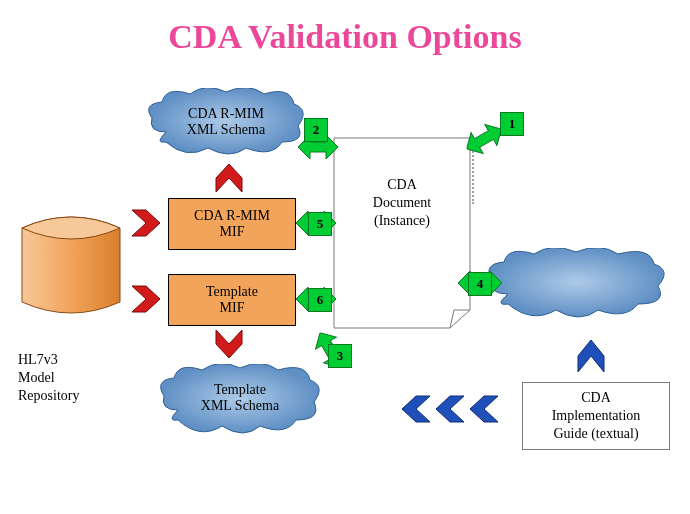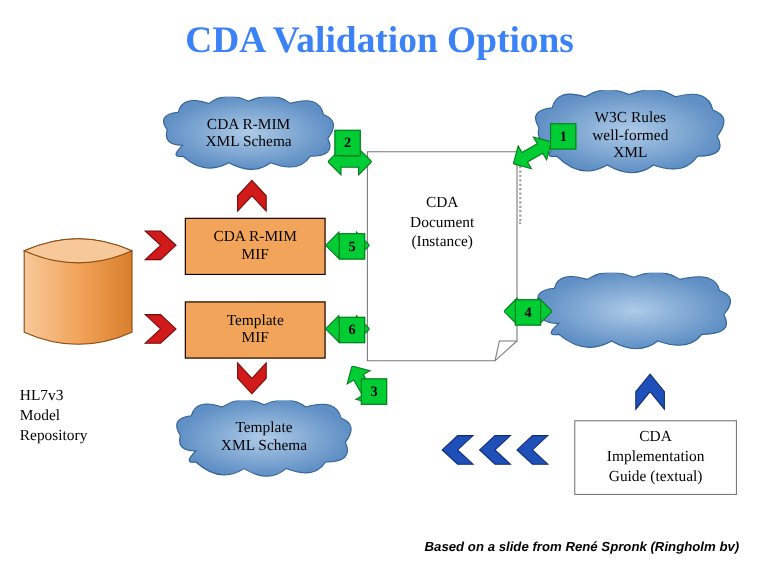--- a/index.html
+++ b/index.html
@@ -1,17 +1,17 @@
 <!DOCTYPE html>
 <html><head>
 <meta charset="utf-8">
 <style>
   html,body{margin:0;padding:0;background:#fff;font-family:Georgia,'Times New Roman',serif}
   #stage{position:relative;width:690px;height:514px;background:#fff}
-  .title{position:absolute;font-weight:bold;color:#3b82f6;text-align:center;width:100%}
+  .title{position:absolute;font-weight:bold;color:#ec4899;text-align:center;width:100%}
   .cloud{position:absolute;text-align:center;color:#000;font-size:14px;line-height:16px}
   .cloud svg{position:absolute;left:0;top:0;width:100%;height:100%}
   .cloud .lbl{position:relative;z-index:2;padding-top:18px}
   .box{position:absolute;background:#f2a45a;border:1px solid #000;text-align:center;font-size:14px;line-height:16px;display:flex;align-items:center;justify-content:center}
   .doc{position:absolute;text-align:center;font-size:14px;line-height:18px}
   .doc .lbl{position:relative;z-index:2;padding-top:40px}
   .plain{position:absolute;background:#fff;border:1px solid #7a7a7a;text-align:center;font-size:14px;line-height:18px;display:flex;align-items:center;justify-content:center}
   .cyl{position:absolute;text-align:left;font-size:14px;line-height:18px}
   .cyl .lbl{position:relative;z-index:2;padding-top:28px}
   .badge{position:absolute;width:22px;height:22px;background:#00cc33;border:1px solid #0a7a20;color:#000;font-size:13px;font-weight:bold;display:flex;align-items:center;justify-content:center;z-index:5}
@@ -47,32 +47,20 @@
           <radialGradient id="gc1">
             <stop offset="0" stop-color="#aecbe8"></stop>
             <stop offset="1" stop-color="#5f8fc4"></stop>
           </radialGradient>
         </defs>
         <path d="M20 44 Q2 44 6 30 Q-4 16 16 14 Q20 -2 44 6 Q60 -6 80 4 Q102 -6 118 6 Q144 -2 148 16 Q164 22 152 38 Q160 54 136 54 Q126 70 100 60 Q84 72 62 60 Q40 72 20 54 Q8 56 20 44 Z" fill="url(#gc1)" stroke="#2f5f94"></path>
       </svg>
     <div class="lbl">CDA R-MIM<br>XML Schema</div>
   </div>
 
-  <div class="cloud" style="left:484px;top:82px;width:178px;height:78px">
-    <svg viewBox="0 0 178 78" preserveAspectRatio="none">
-        <defs>
-          <radialGradient id="gc2">
-            <stop offset="0" stop-color="#aecbe8"></stop>
-            <stop offset="1" stop-color="#5f8fc4"></stop>
-          </radialGradient>
-        </defs>
-        <path d="M22 50 Q2 50 6 34 Q-4 18 18 16 Q22 -2 48 6 Q66 -6 88 4 Q112 -6 130 6 Q160 -2 164 18 Q182 24 168 42 Q178 60 150 60 Q138 78 110 68 Q92 82 68 68 Q44 82 22 60 Q8 62 22 50 Z" fill="url(#gc2)" stroke="#2f5f94"></path>
-      </svg>
-    <div class="lbl">W3C Rules<br>well-formed<br>XML</div>
-  </div>
 
   <div class="cloud" style="left:486px;top:248px;width:182px;height:70px">
     <svg viewBox="0 0 182 70" preserveAspectRatio="none">
         <defs>
           <radialGradient id="gc3">
             <stop offset="0" stop-color="#aecbe8"></stop>
             <stop offset="1" stop-color="#5f8fc4"></stop>
           </radialGradient>
         </defs>
         <path d="M22 46 Q2 46 6 32 Q-4 16 18 14 Q22 -2 48 6 Q66 -6 90 4 Q114 -6 132 6 Q164 -2 168 16 Q186 22 172 38 Q182 56 152 56 Q140 72 112 62 Q94 76 70 62 Q46 76 22 56 Q8 58 22 46 Z" fill="url(#gc3)" stroke="#2f5f94"></path>
@@ -159,15 +147,14 @@
       <polygon points="32,2 18,2 4,15 18,28 32,28 18,15" fill="#1f4fb8" stroke="#0f2e72"></polygon>
     </svg>
   <svg class="barrow" style="left:466px;top:394px;width:34px;height:30px" viewBox="0 0 34 30">
       <polygon points="32,2 18,2 4,15 18,28 32,28 18,15" fill="#1f4fb8" stroke="#0f2e72"></polygon>
     </svg>
 
   <svg class="barrow" style="left:576px;top:336px;width:30px;height:38px" viewBox="0 0 30 38">
       <polygon points="2,36 2,20 15,4 28,20 28,36 15,20" fill="#1f4fb8" stroke="#0f2e72"></polygon>
     </svg>
 
-  <div class="footer" style="right:18px;bottom:10px">Based on a slide from René Spronk (Ringholm bv)</div>
 
 </div>
 
 </body></html>

